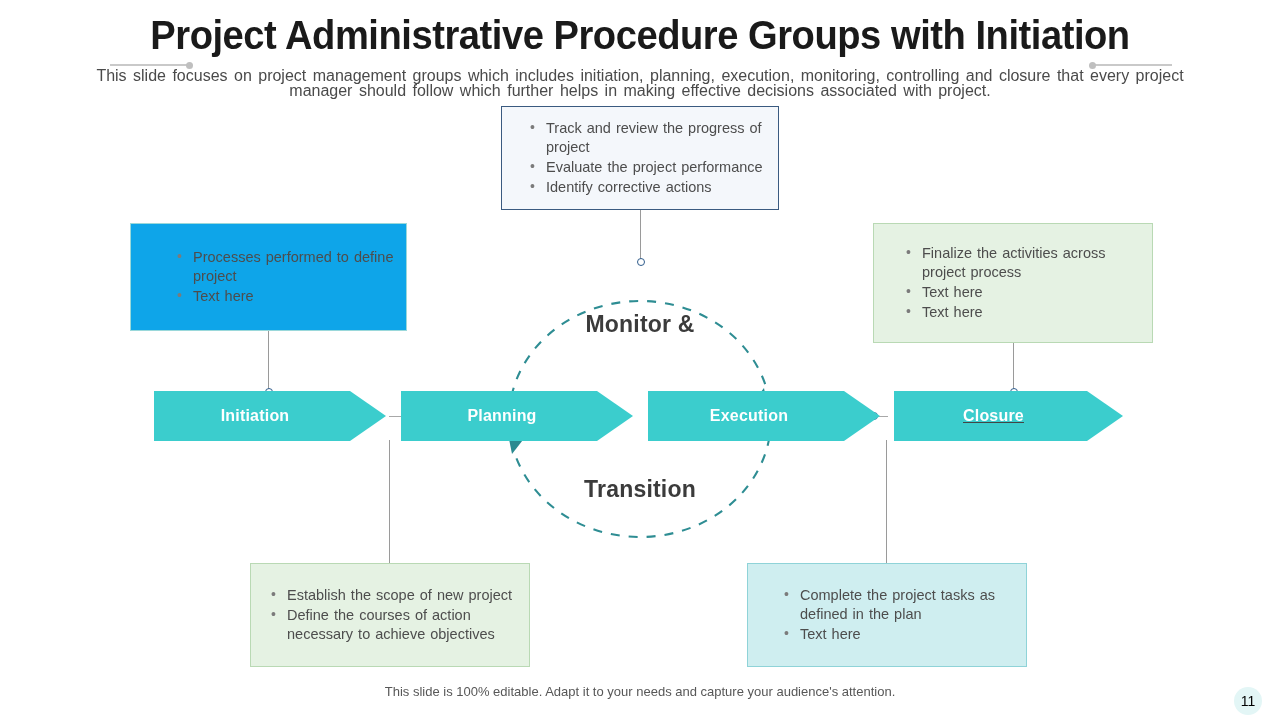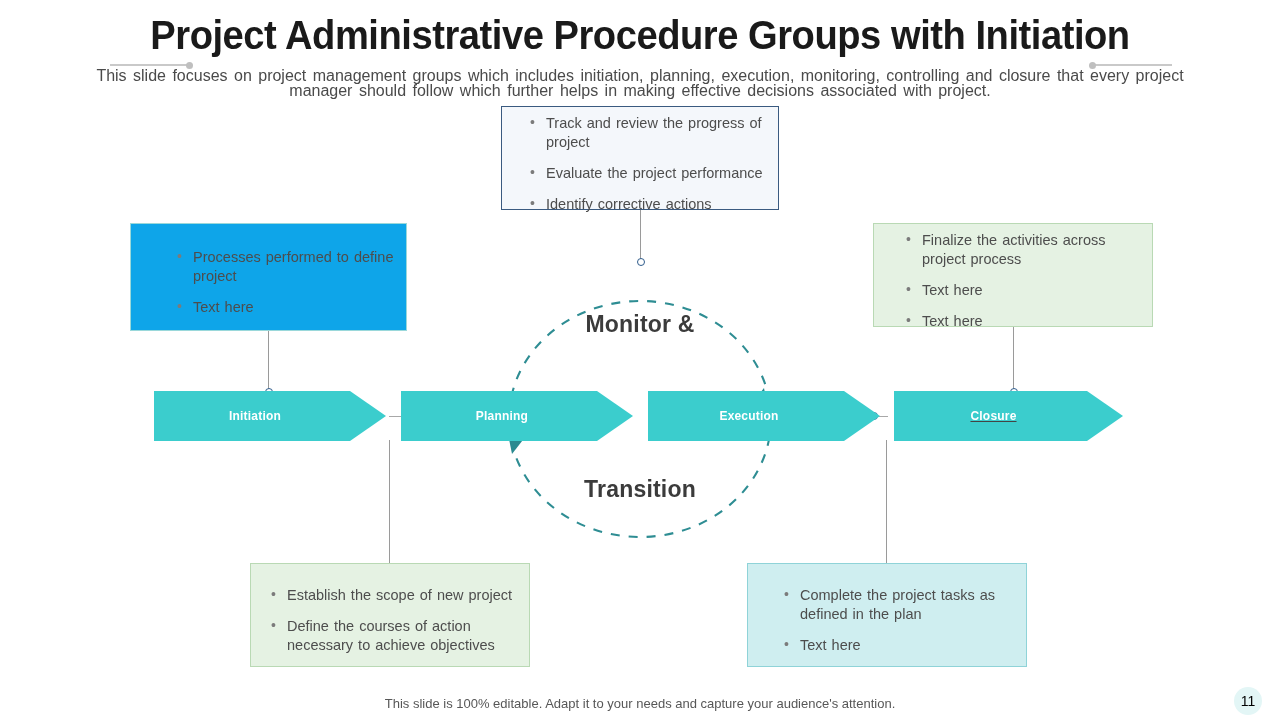--- a/index.html
+++ b/index.html
@@ -79,21 +79,21 @@
     list-style: none;
     margin: 0;
     padding: 0;
   }
   .callout li {
     position: relative;
     padding-left: 20px;
     font-size: 14.5px;
     line-height: 19px;
     color: #4d4d4d;
-    margin: 12px 0 1px 0;
+    margin: 0 0 1px 0;
     word-spacing: 1px;
   }
   .callout li::before {
     content: "\2022";
     position: absolute;
     left: 4px;
     top: -1px;
     font-size: 14px;
     color: #7b7b7b;
   }
@@ -105,21 +105,21 @@
     border: 1.6px solid #3a5a80;
     padding-left: 24px;
   }
   #callout-initiation {
     left: 130px; top: 223px; width: 277px; height: 108px;
     background: #0ea5e9;
     border: 1.3px solid #9ad8da;
     padding-left: 42px;
   }
   #callout-closure {
-    left: 873px; top: 223px; width: 280px; height: 104px;
+    left: 873px; top: 223px; width: 280px; height: 120px;
     background: #e5f2e3;
     border: 1.3px solid #b9d9b4;
     padding-left: 28px;
   }
   #callout-planning {
     left: 250px; top: 563px; width: 280px; height: 104px;
     background: #e5f2e3;
     border: 1.3px solid #b9d9b4;
     padding-left: 16px;
   }
@@ -189,21 +189,21 @@
     position: absolute;
     top: 391px;
     height: 50px;
     background: #3bcdcd;
     display: flex;
     align-items: center;
     justify-content: center;
     clip-path: polygon(0 0, calc(100% - 36px) 0, 100% 50%, calc(100% - 36px) 100%, 0 100%);
   }
   .chevron .label {
-    font-size: 12px;
+    font-size: 16px;
     font-weight: bold;
     color: #ffffff;
     letter-spacing: 0.2px;
     margin-right: 30px;
   }
   #chevron-initiation { left: 154px;  width: 232px; }
   #chevron-planning   { left: 401px;  width: 232px; }
   #chevron-execution  { left: 648px;  width: 232px; }
   #chevron-closure    { left: 894px;  width: 229px; text-decoration: underline; }
 
@@ -231,21 +231,20 @@
 
   
   #footer-note {
     position: absolute;
     left: 0;
     top: 684px;
     width: 1280px;
     text-align: center;
     font-size: 13px;
     color: #575757;
-    margin-top: 12px;
   }
   #page-number {
     position: absolute;
     right: 18px;
     top: 687px;
     width: 28px;
     height: 28px;
     border-radius: 50%;
     background: #e3f6f6;
     display: flex;

